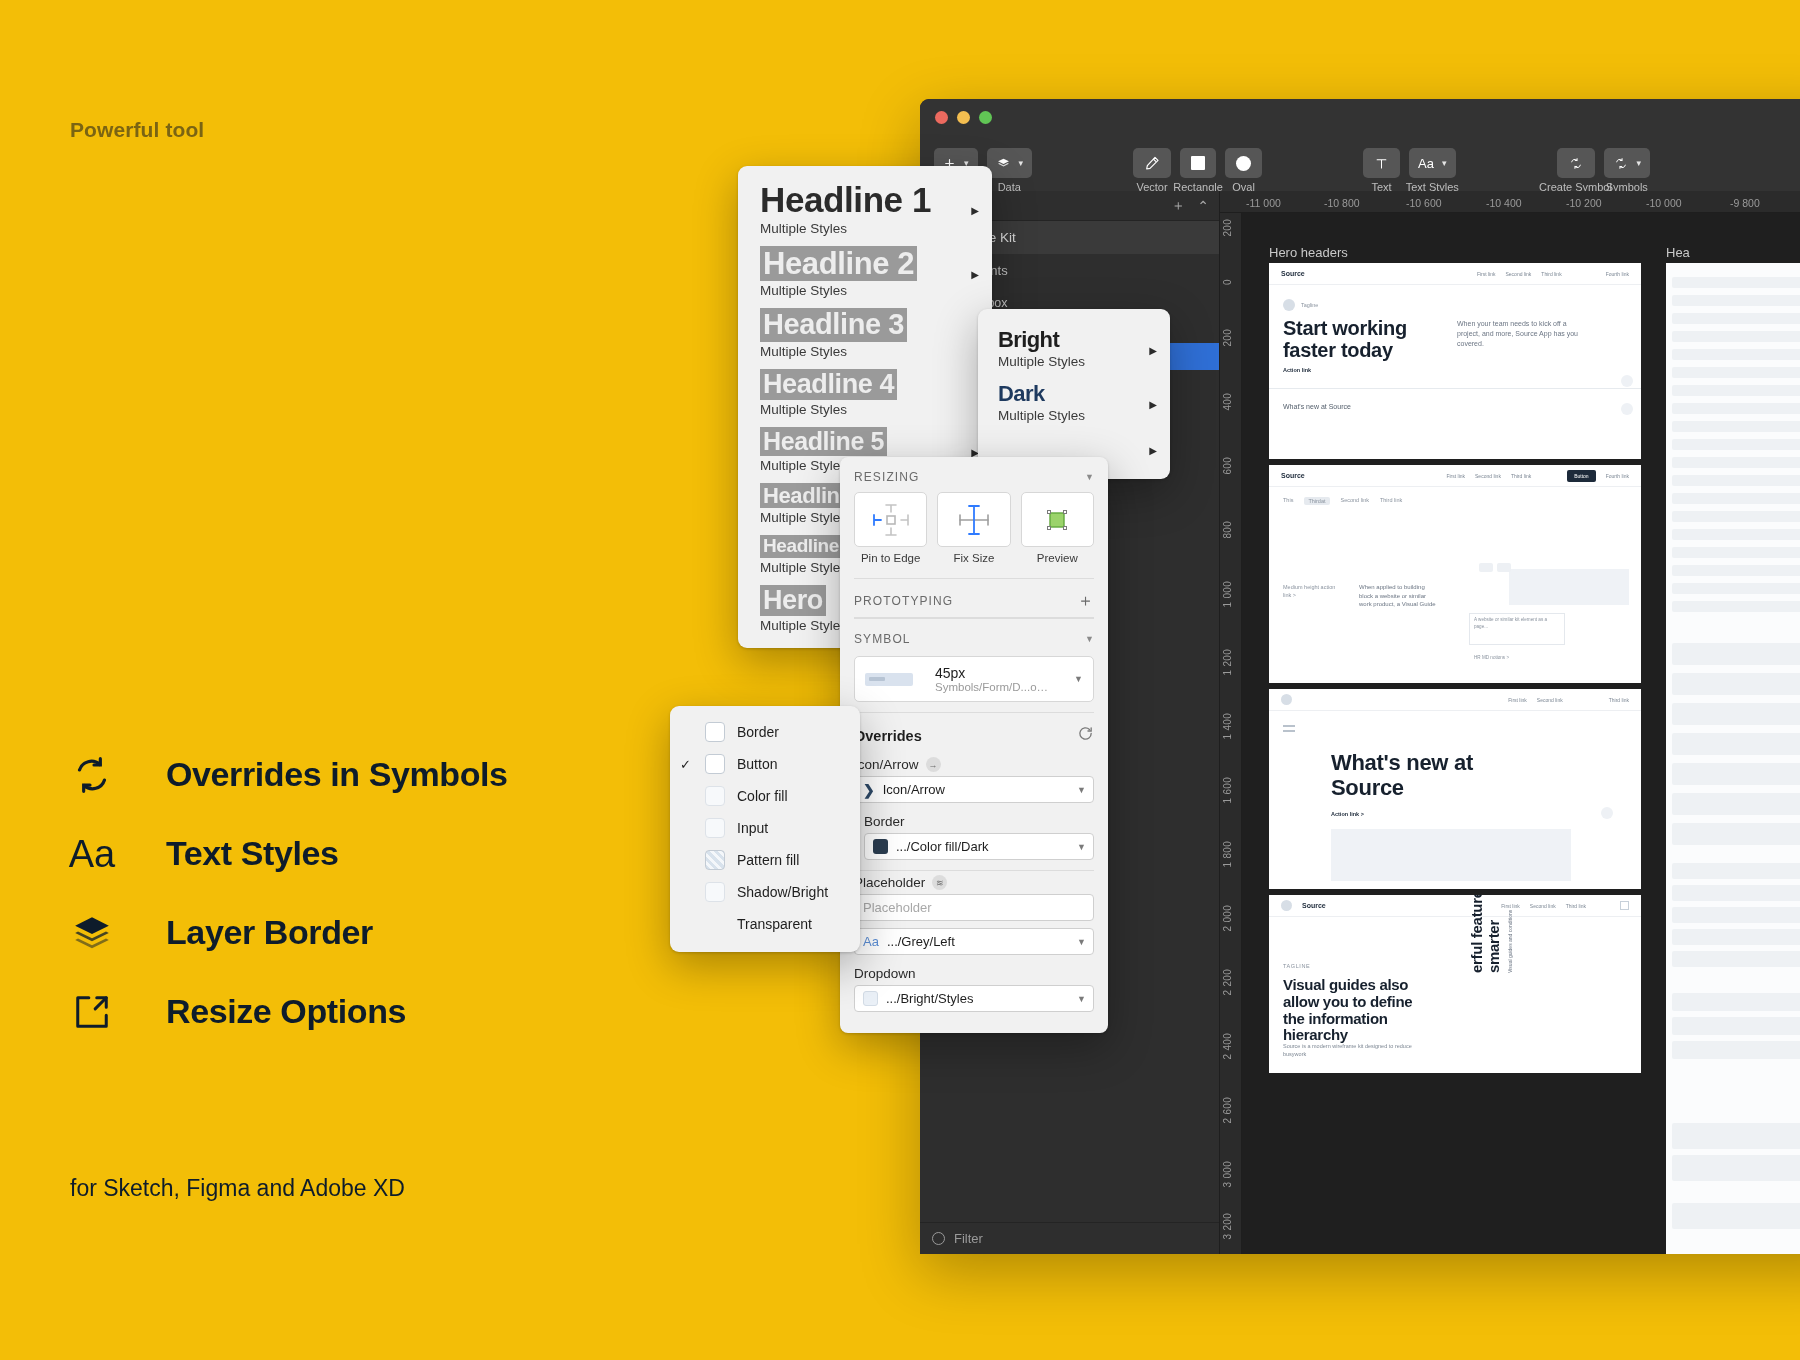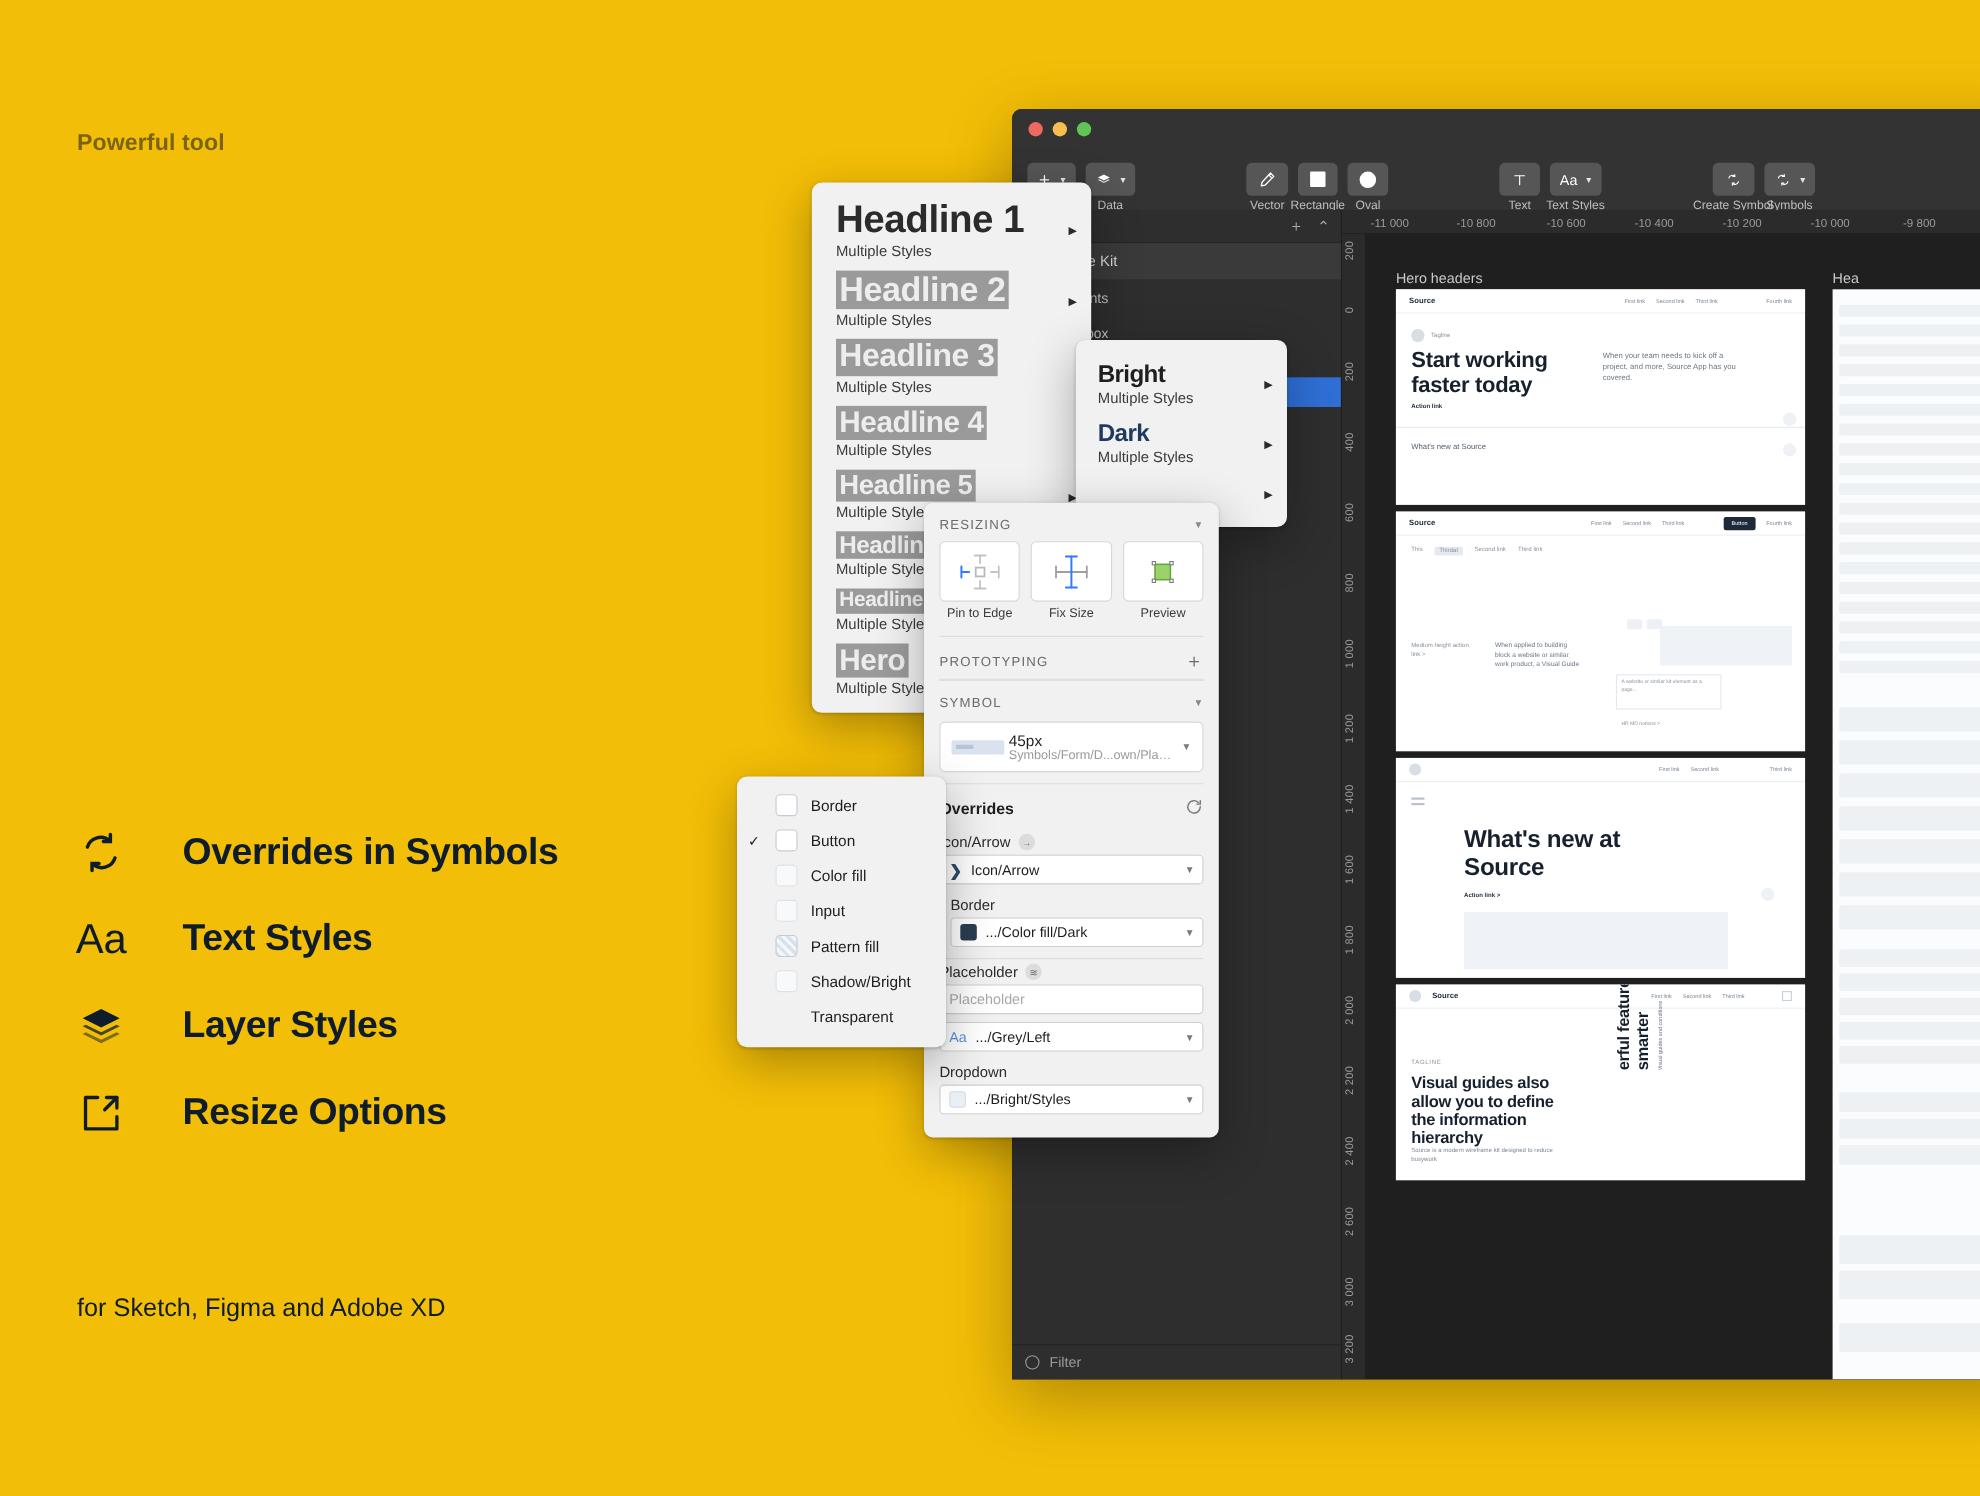--- a/index.html
+++ b/index.html
@@ -231,21 +231,21 @@
     display: flex; align-items: center; gap: 9px; padding: 11px 14px 12px 14px;
   }
   .checkbox {
     width: 14px; height: 14px; background: #fff; border: 1px solid #C3C3C3;
     border-radius: 3px;
   }
   .check-lbl { font-size: 13.5px; color: #2B2B2B; }
   .sym-card {
     margin: 2px 14px 0 14px; background: #fff; border: 1px solid #D7D7D7;
     border-radius: 5px; height: 46px; display: flex; align-items: center;
-    padding: 0 10px; gap: 4px; position: relative;
+    padding: 0 10px; gap: 22px; position: relative;
   }
   .sym-thumb {
     width: 48px; height: 13px; background: #D9E2EE; border-radius: 2px;
     position: relative; flex: 0 0 48px;
   }
   .sym-thumb:after {
     content: ""; position: absolute; left: 4px; top: 4px; width: 16px;
     height: 4px; background: #B7C4D4; border-radius: 1px;
   }
   .sym-txt { flex: 1; min-width: 0; }
@@ -334,21 +334,21 @@
     <span class="feature-label">Text Styles</span>
   </div>
   <div class="feature-row">
     <span class="feature-icon">
       <svg width="40" height="40" viewBox="0 0 24 24" fill="currentColor">
         <path d="M12 2.6 1.9 7.6 12 12.6l10.1-5z"></path>
         <path d="M12 15.2 3.6 11.1 1.9 12l10.1 5 10.1-5-1.7-.9z" opacity=".75"></path>
         <path d="M12 19.4 3.6 15.3 1.9 16.2l10.1 5 10.1-5-1.7-.9z" opacity=".5"></path>
       </svg>
     </span>
-    <span class="feature-label">Layer Styles</span>
+    <span class="feature-label">Layer Border</span>
   </div>
   <div class="feature-row">
     <span class="feature-icon">
       <svg width="38" height="38" viewBox="0 0 24 24" fill="none" stroke="currentColor" stroke-width="1.9" stroke-linecap="round" stroke-linejoin="round">
         <path d="M10 3H3v18h18v-7"></path>
           <path d="M14 10l7-7"></path>
           <path d="M15 3h6v6"></path>
       </svg>
     </span>
     <span class="feature-label">Resize Options</span>

